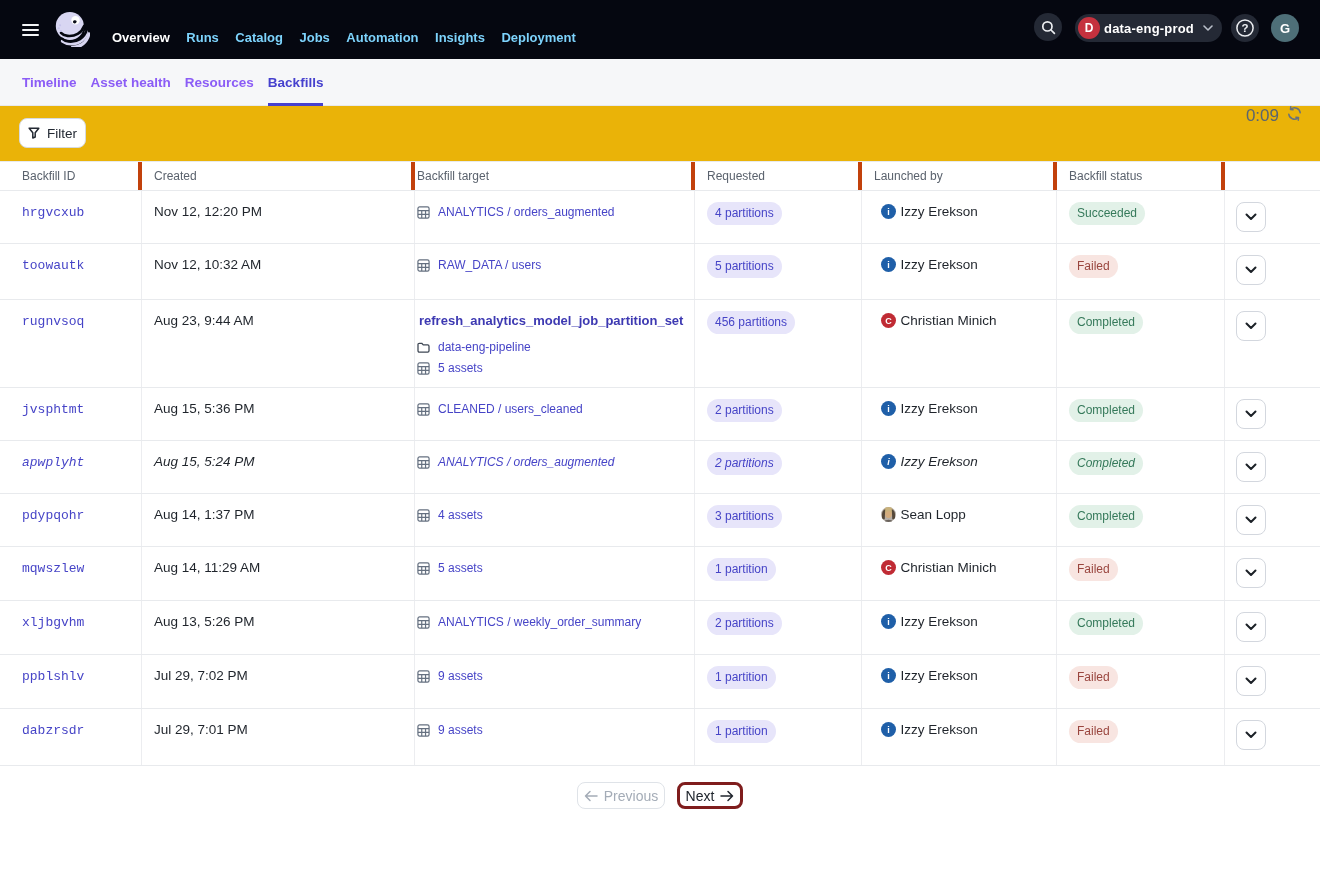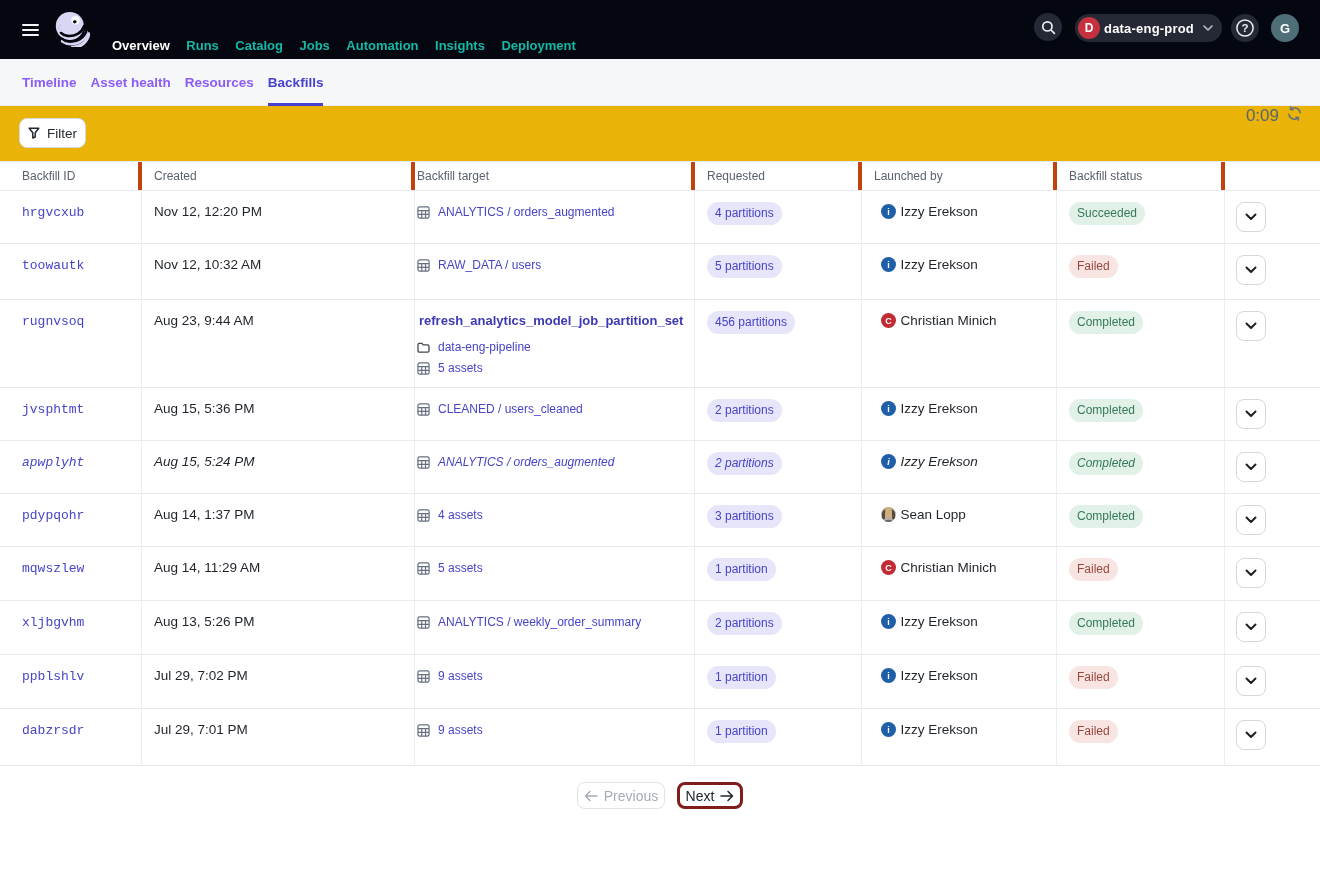--- a/index.html
+++ b/index.html
@@ -1,22 +1,22 @@
 <!DOCTYPE html>
 <html><head>
 <meta charset="utf-8">
 <style>
 * { margin:0; padding:0; box-sizing:border-box; }
 html,body { width:1320px; height:875px; background:#fff; font-family:"Liberation Sans",sans-serif; overflow:hidden; }
 .topbar { position:relative; height:59px; background:#050710; }
 .burger { position:absolute; left:22px; top:24px; width:17px; height:11px; }
 .burger div { height:2.2px; background:#F4F5F7; border-radius:1px; margin-bottom:2.9px; }
 .logo { position:absolute; left:54px; top:11px; }
-.nav { position:absolute; left:112px; top:16px; height:59px; display:flex; align-items:center; gap:16.5px; }
-.nav span { font-size:13px; font-weight:700; color:#14b8a6; }
+.nav { position:absolute; left:112px; top:8px; height:59px; display:flex; align-items:center; gap:16.5px; }
+.nav span { font-size:13px; font-weight:700; color:#7dd3fc; }
 .nav span.on { color:#FFFFFF; }
 .tb-ic { position:absolute; width:28px; height:28px; border-radius:50%; background:#242935; display:flex; align-items:center; justify-content:center; }
 .dep-pill { position:absolute; left:1075px; top:14px; width:147px; height:28px; border-radius:14px; background:#242935; display:flex; align-items:center; }
 .dep-d { width:22px; height:22px; margin-left:3px; border-radius:50%; background:#C5313E; color:#fff; font-size:12px; font-weight:700; display:flex; align-items:center; justify-content:center; }
 .dep-pill .nm { color:#fff; font-size:13px; font-weight:700; margin-left:4px; letter-spacing:.2px; }
 .avatarG { position:absolute; left:1271px; top:14px; width:28px; height:28px; border-radius:50%; background:#4E6F78; color:#fff; font-size:13px; font-weight:700; display:flex; align-items:center; justify-content:center; }
 .tabbar { position:relative; height:47px; background:#F6F7F9; border-bottom:1px solid #E7E9ED; }
 .tabs { position:absolute; left:22px; top:0; height:47px; display:flex; gap:14px; align-items:center; }
 .tabs span { font-size:13.5px; font-weight:700; color:#8b5cf6; position:relative; height:47px; line-height:47px; }
 .tabs span.on { color:#4641CE; }

